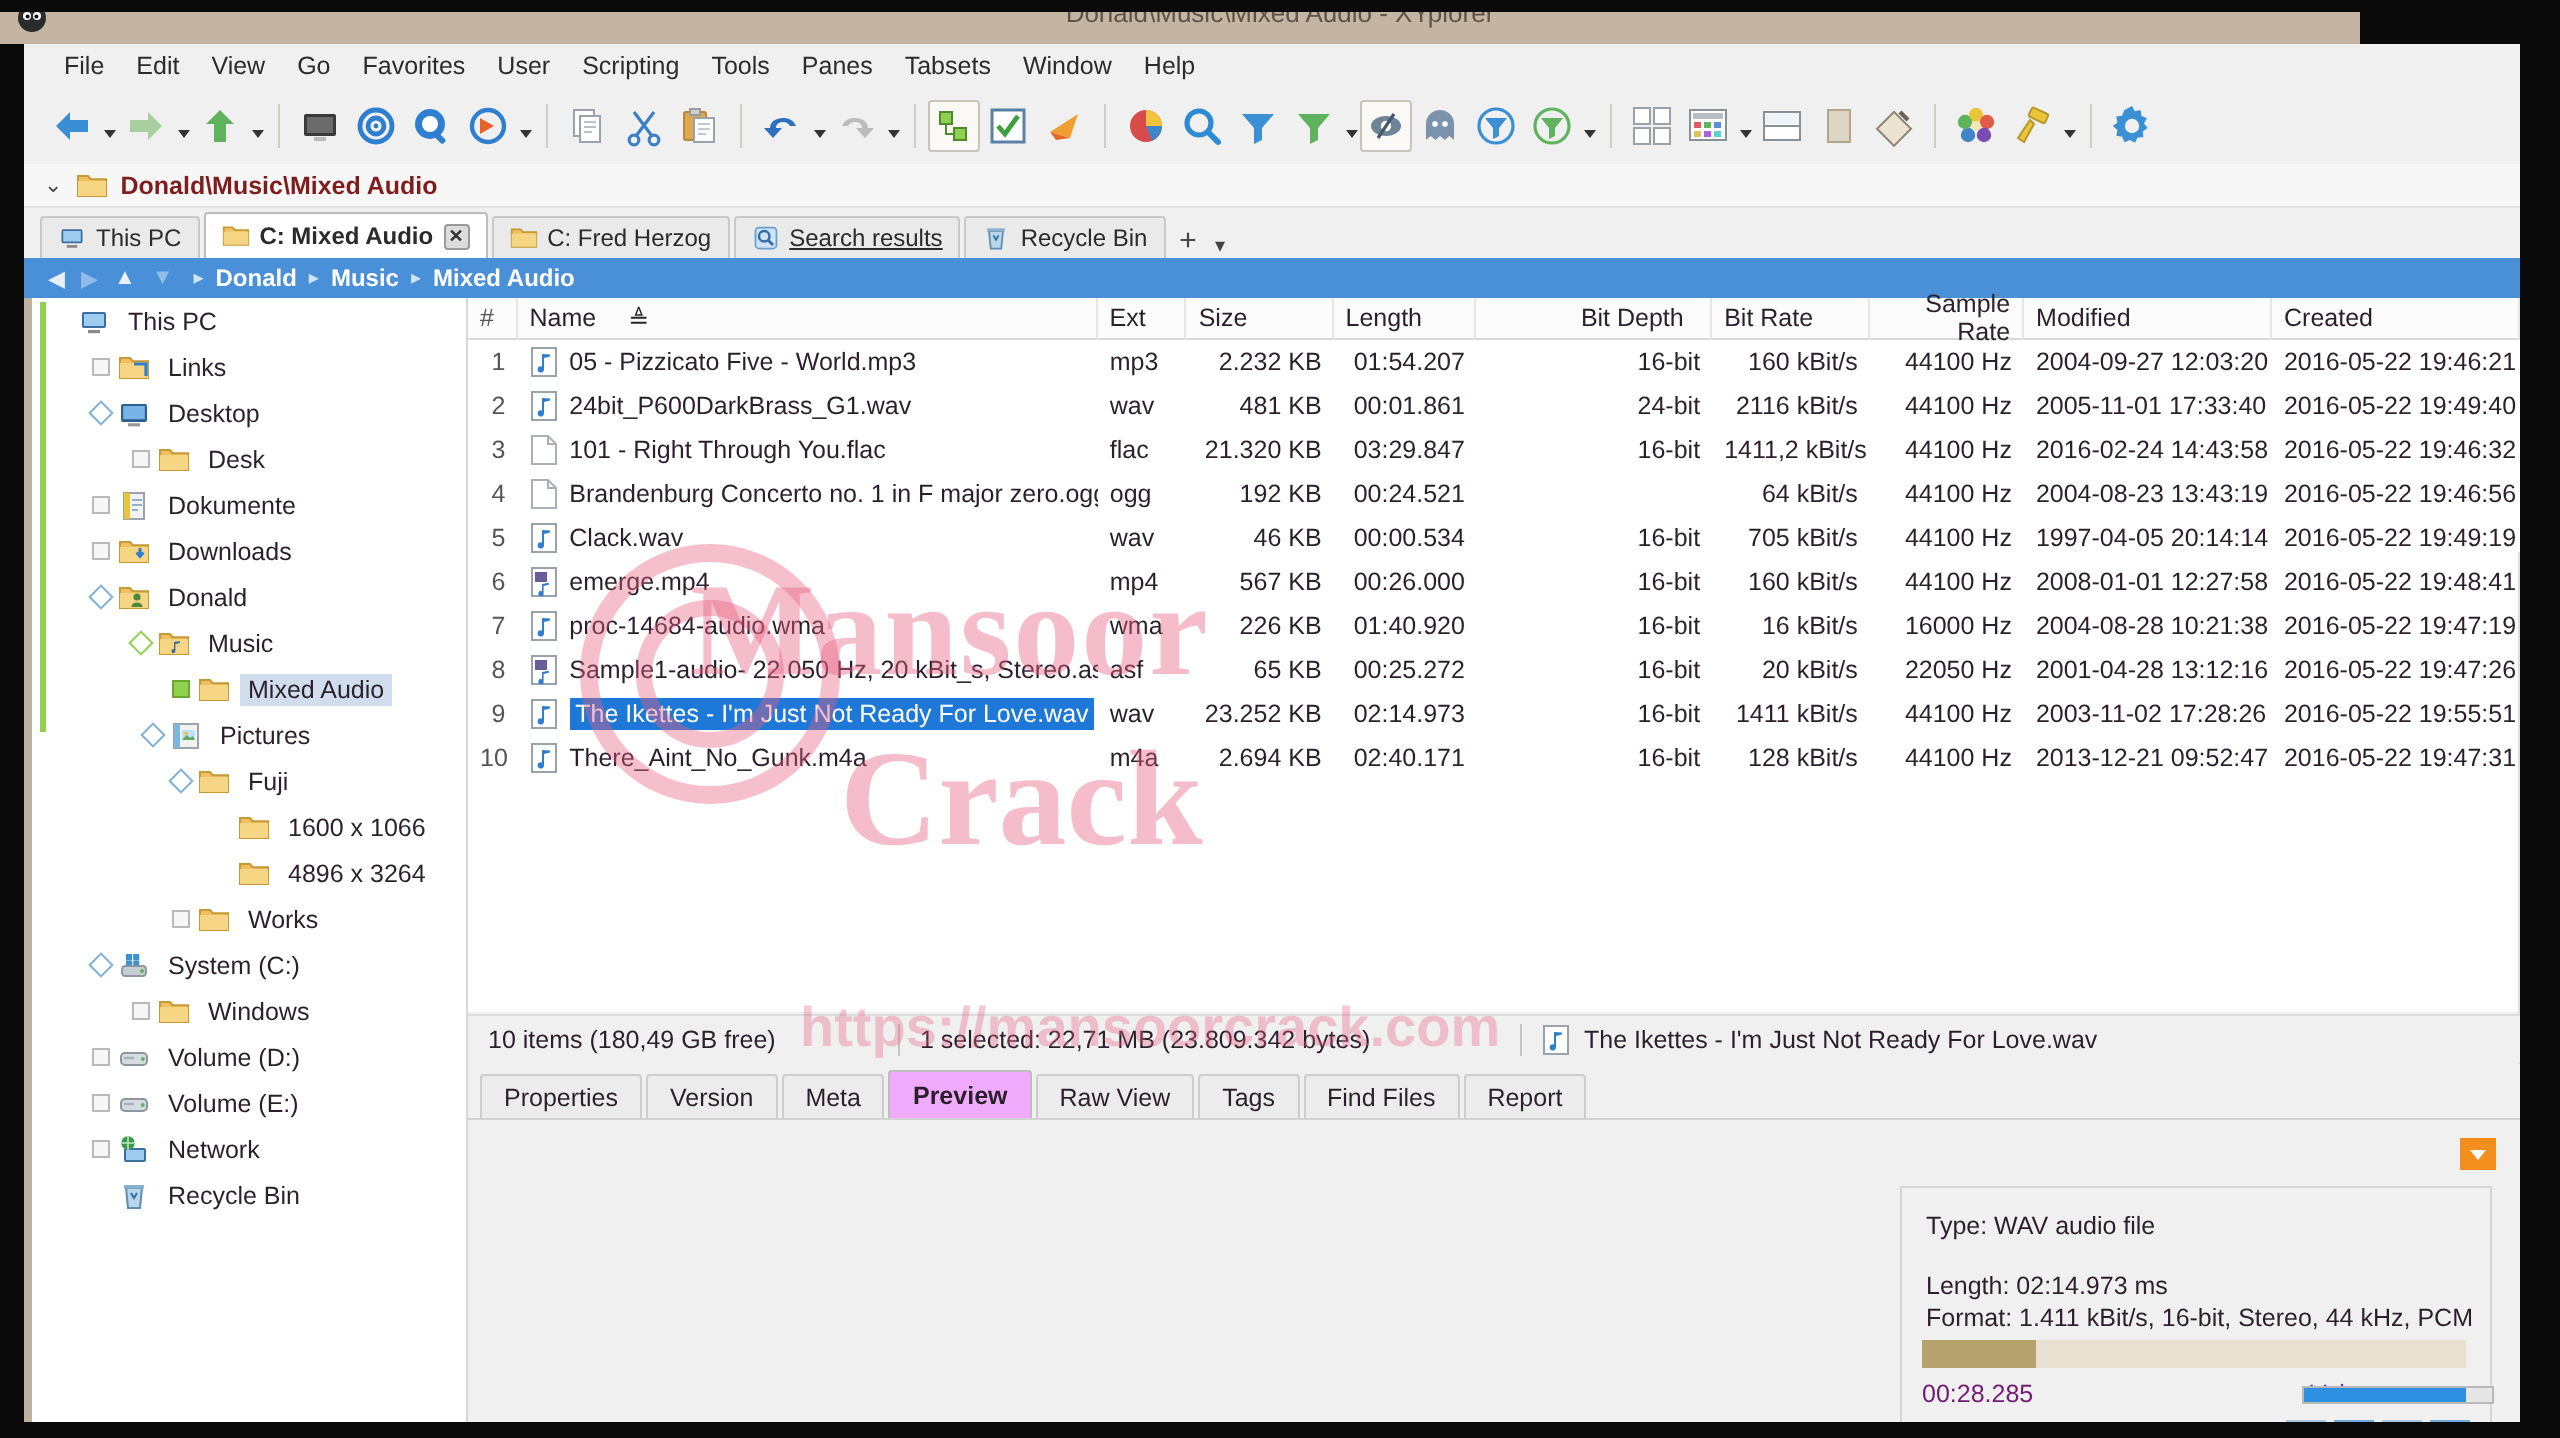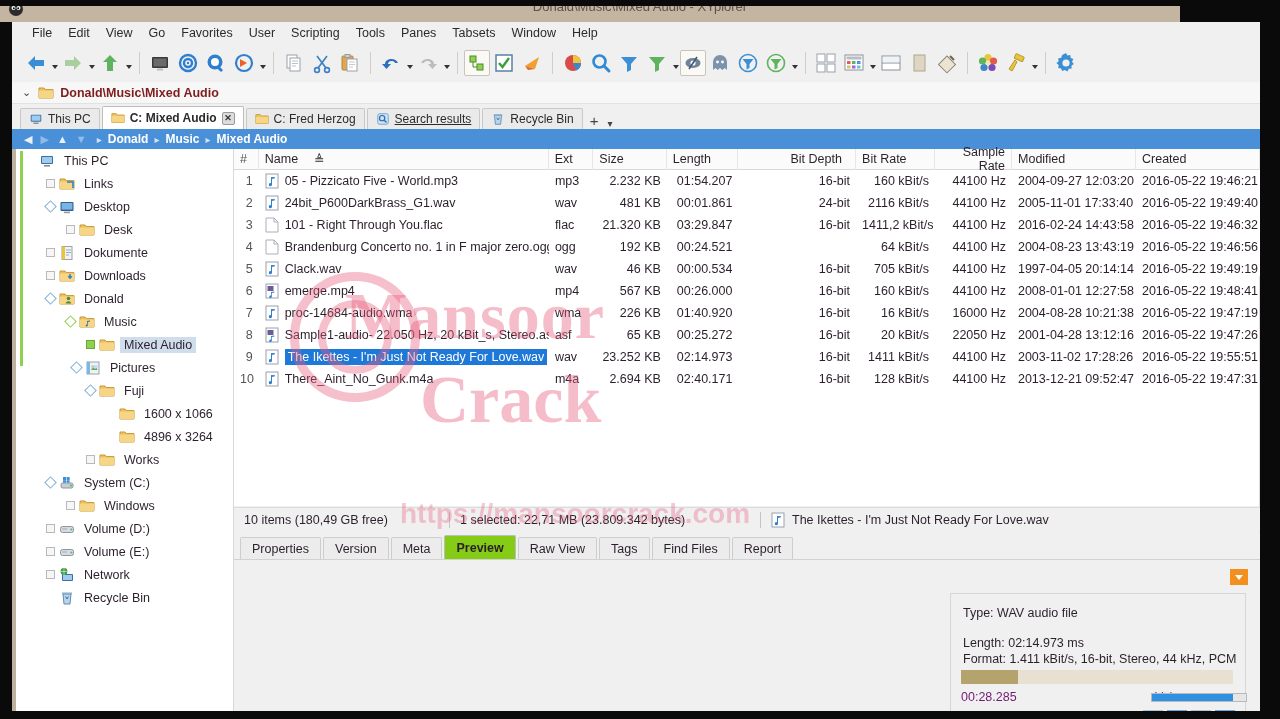--- a/index.html
+++ b/index.html
@@ -181,21 +181,21 @@
   
   .lowtabs {
     position: absolute; left: 222px; top: 510px; width: 1026px; height: 28px;
     background: #f0f0f0; display: flex; align-items: flex-end; padding-left: 6px;
   }
   .ltab {
     height: 23px; padding: 0 11px; display: flex; align-items: center;
     border: 1px solid #cdcdcd; border-bottom: none; background: #ececec;
     font-size: 12.5px; color: #2b1f2b; margin-right: 2px; border-radius: 2px 2px 0 0;
   }
-  .ltab.active { background: #84cc16; font-weight: bold; height: 25px; border-color: #bdbdbd;}
+  .ltab.active { background: #f0abfc; font-weight: bold; height: 25px; border-color: #bdbdbd;}
 
   
   .previewpane {
     position: absolute; left: 222px; top: 537px; width: 1026px; height: 152px;
     background: #f0f0f0; border-top: 1px solid #d2d2d2;
   }
   .orangebtn {
     position: absolute; right: 12px; top: 9px; width: 18px; height: 16px;
     background: #f28f1e; display: flex; align-items: center; justify-content: center;
   }

